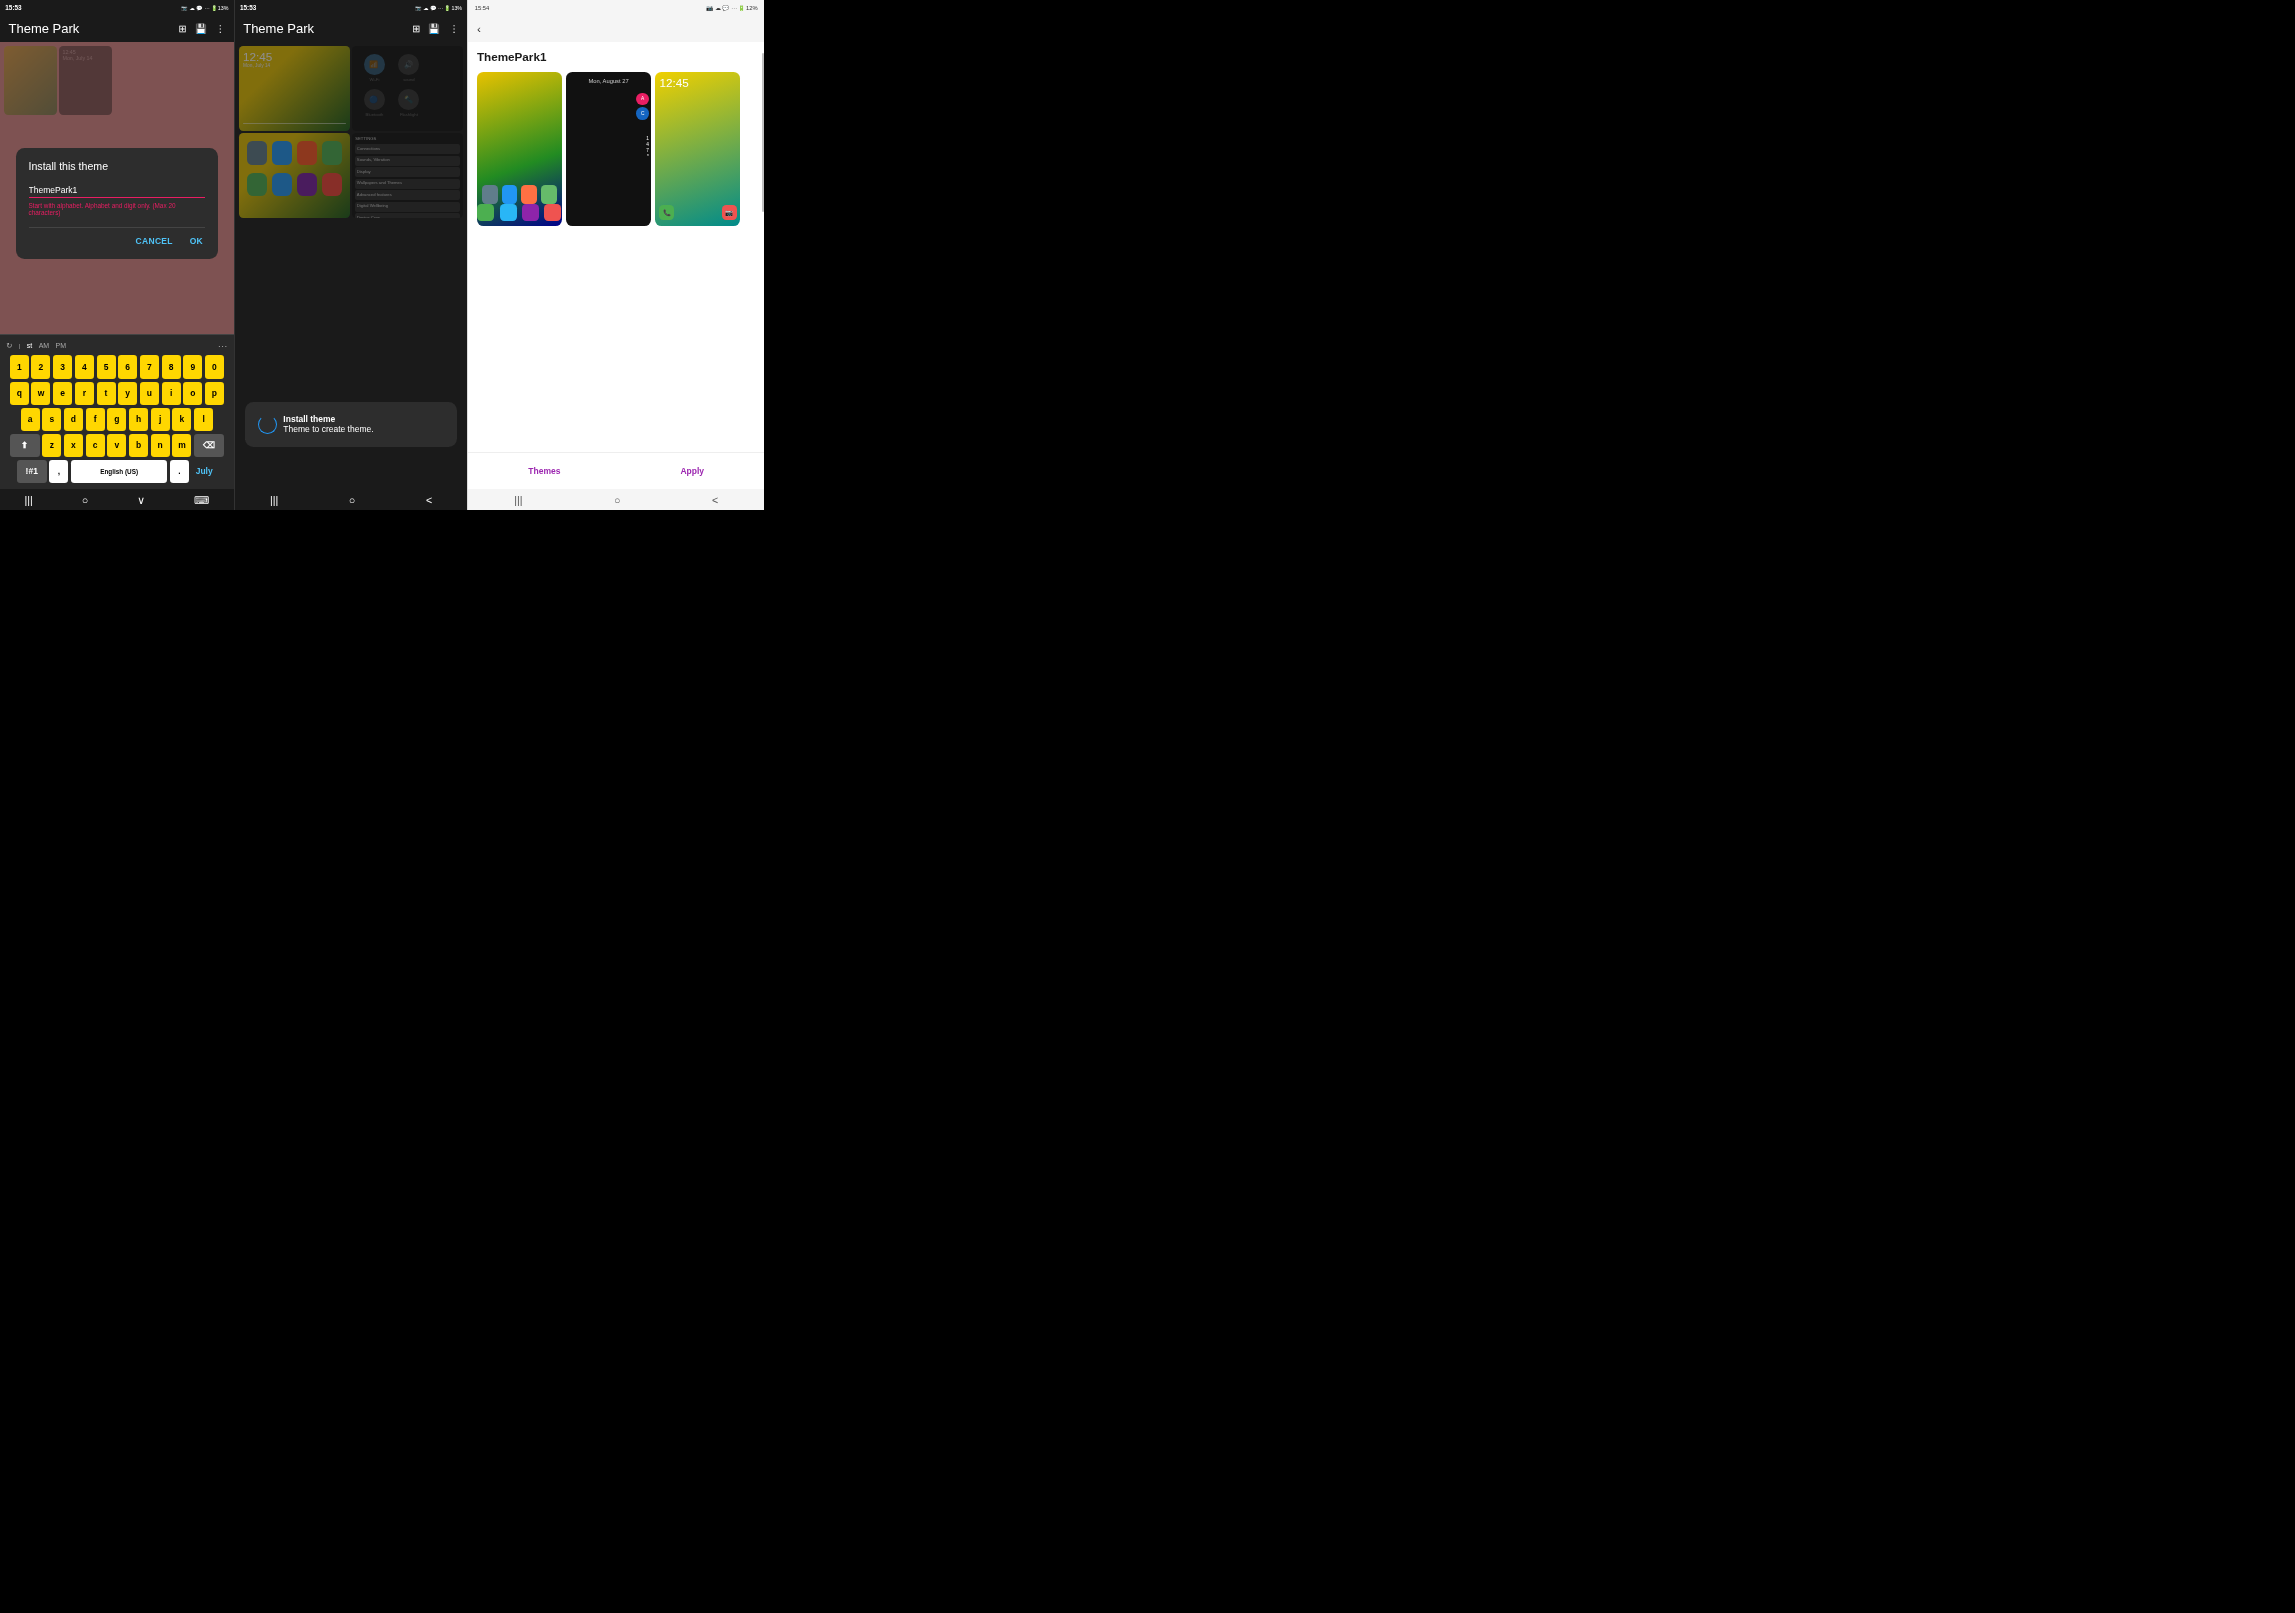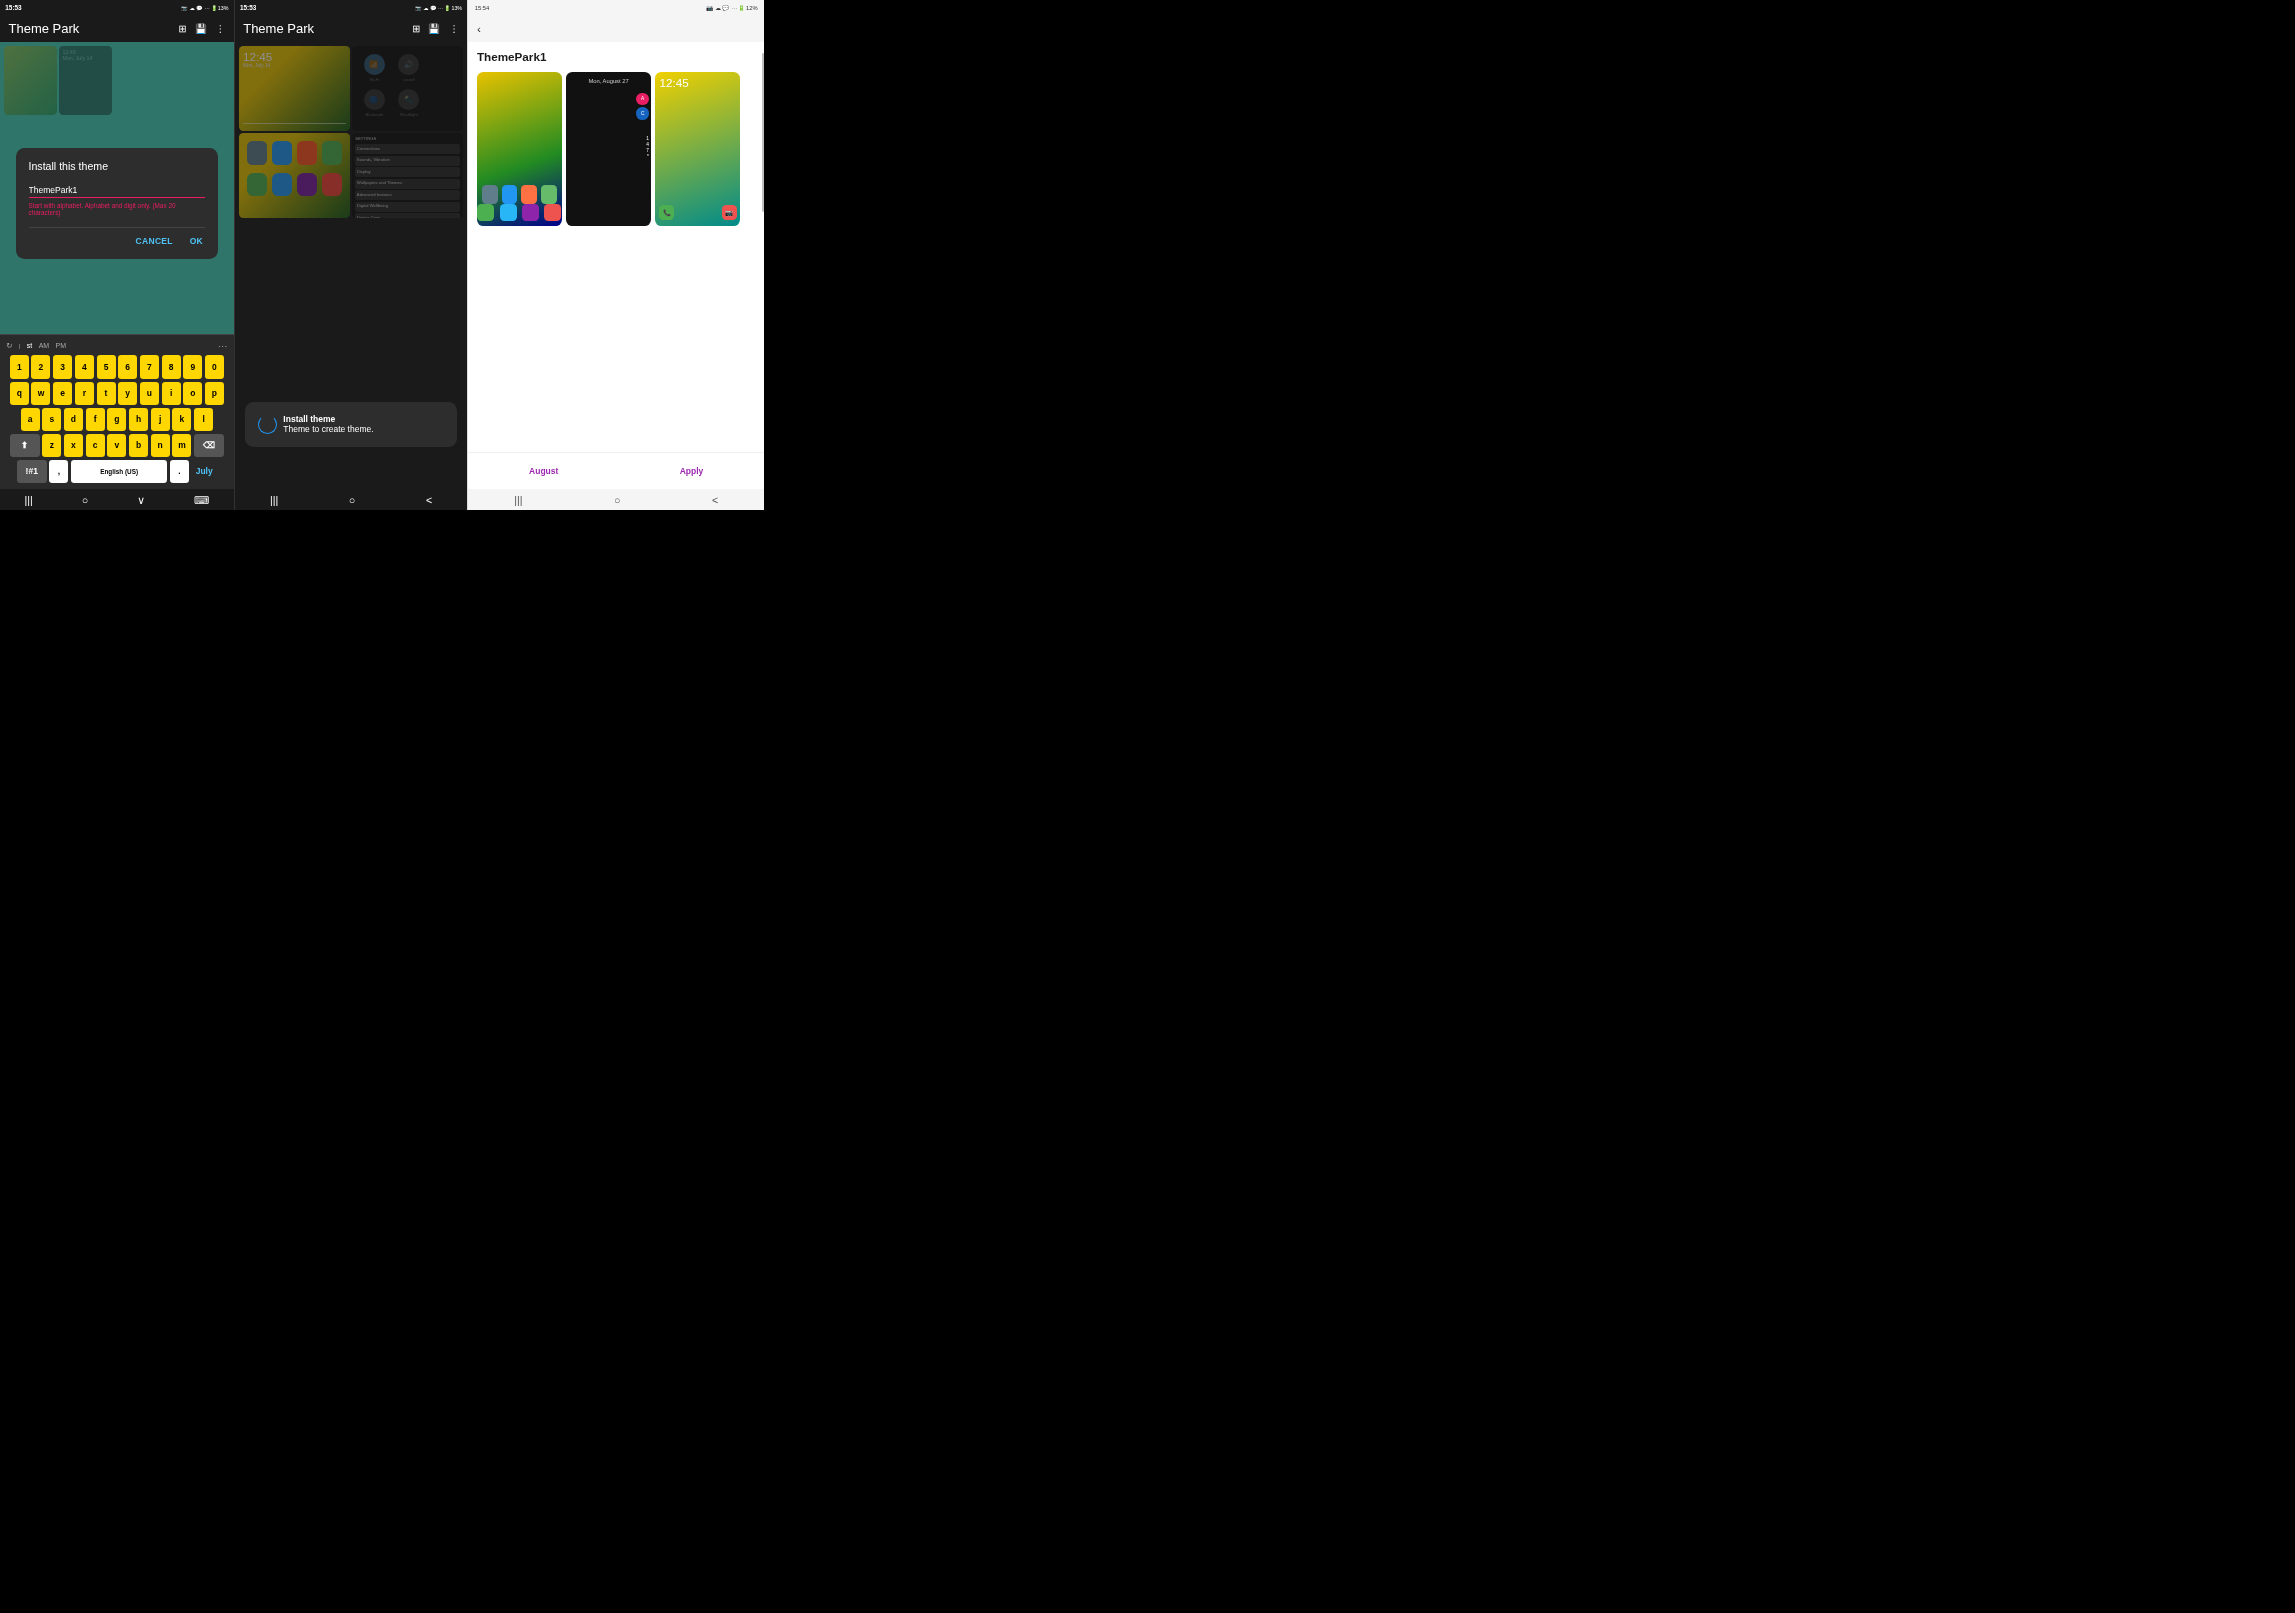--- a/index.html
+++ b/index.html
@@ -50,21 +50,21 @@
       padding: 0 8.5px;
       justify-content: space-between;
     }
 
     .app-title { color: #fff; font-size: 13px; font-weight: 500; }
     .header-icons { display: flex; gap: 8.5px; }
     .header-icons span { color: #fff; font-size: 9.6px; }
 
     .bg-content {
       flex: 1;
-      background: #5eead4;
+      background: #fca5a5;
       position: relative;
       overflow: hidden;
     }
 
     
     .bg-thumbnails {
       display: flex;
       flex-wrap: wrap;
       gap: 2.1px;
       padding: 4.2px;
@@ -794,21 +794,21 @@
         <div style="position:absolute;bottom:5.3px;left:4.2px;">
           <div style="width:15px;height:15px;border-radius:4.2px;background:#4caf50;display:flex;align-items:center;justify-content:center;color:#fff;font-size:6.4px;">📞</div>
         </div>
       </div>
     </div>
   </div>
 
   <div class="panel3-right-edge"></div>
 
   <div class="panel3-footer">
-    <button class="footer-btn footer-delete">August</button>
+    <button class="footer-btn footer-delete">Themes</button>
     <button class="footer-btn footer-apply">Apply</button>
   </div>
 
   <div class="panel3-nav">
     <button class="panel3-nav-btn">|||</button>
     <button class="panel3-nav-btn">○</button>
     <button class="panel3-nav-btn">&lt;</button>
   </div>
 </div>
 

